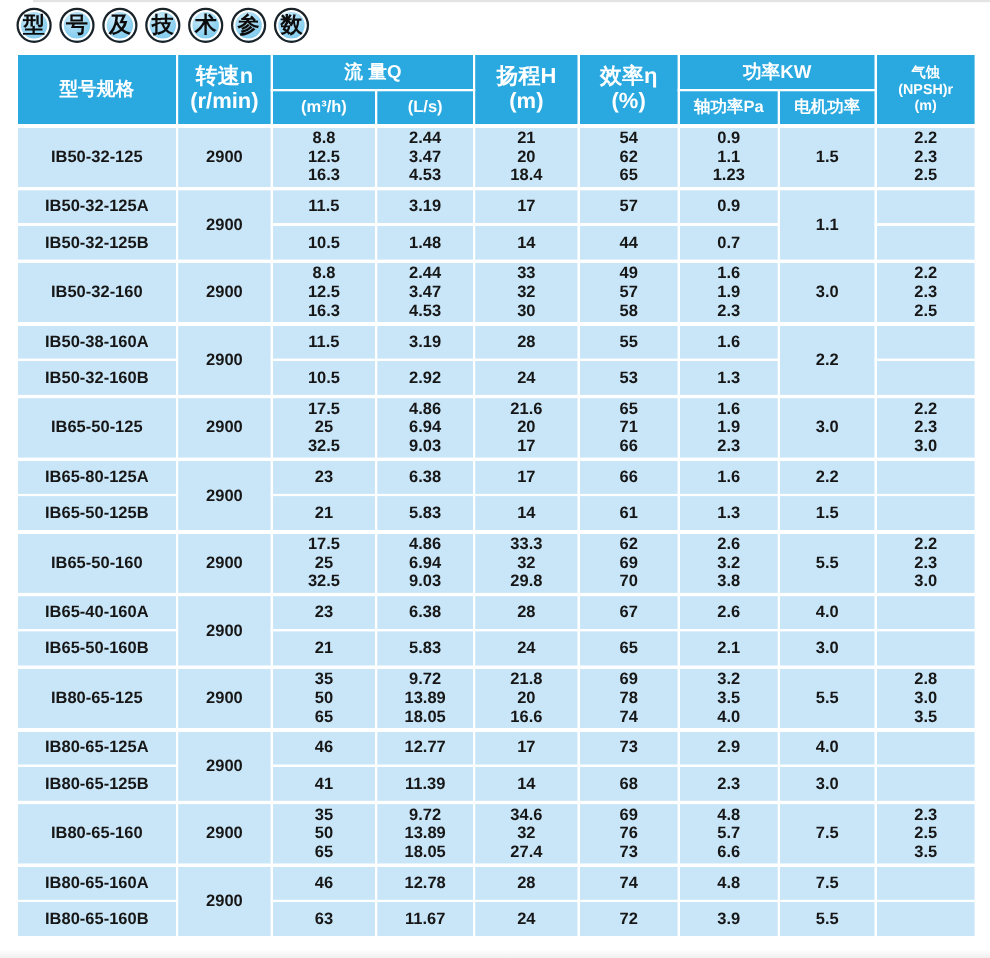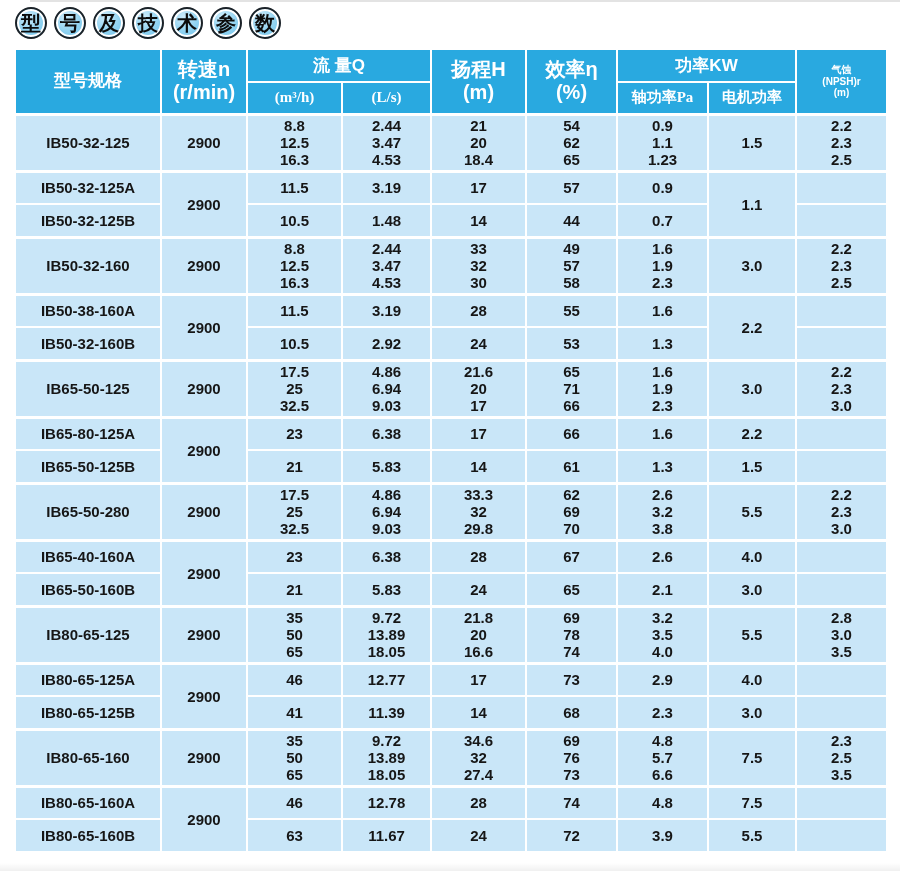--- a/index.html
+++ b/index.html
@@ -49,23 +49,23 @@
     white-space: pre-line;
     overflow: hidden;
   }
   .spec thead th {
     background: var(--header-bg);
     color: var(--header-text);
     font-weight: bold;
     line-height: 1.15;
   }
   .spec tr.h1 th { height: 33px; font-size: 17px; }
-  .spec tr.h2 th { height: 32px; font-size: 15px; font-family: Liberation Serif, serif; }
+  .spec tr.h2 th { height: 32px; font-size: 15px; }
   .spec thead th.two-line { font-size: 20px; }
-  .spec thead th.three-line { font-size: 10px; line-height: 1.12; margin-top: 29px; }
+  .spec thead th.three-line { font-size: 13px; line-height: 1.12; margin-top: 29px; }
   .spec tbody td {
     background: var(--cell-bg);
     color: var(--cell-text);
     font-weight: bold;
     font-size: 15px;
     line-height: 17px;
   }
   .spec tr.single td { height: 33px; }
   .spec tr.triple td { height: 57px; }
   .spec tbody tr.group-start td { border-top-width: 3px; }
@@ -245,21 +245,21 @@
           <td>IB65-50-125B</td>
           <td>21</td>
           <td>5.83</td>
           <td>14</td>
           <td>61</td>
           <td>1.3</td>
           <td>1.5</td>
           <td></td>
         </tr>
         <tr class="triple group-start">
-          <td>IB65-50-280</td>
+          <td>IB65-50-160</td>
           <td>2900</td>
           <td>17.5
 25
 32.5</td>
           <td>4.86
 6.94
 9.03</td>
           <td>33.3
 32
 29.8</td>

